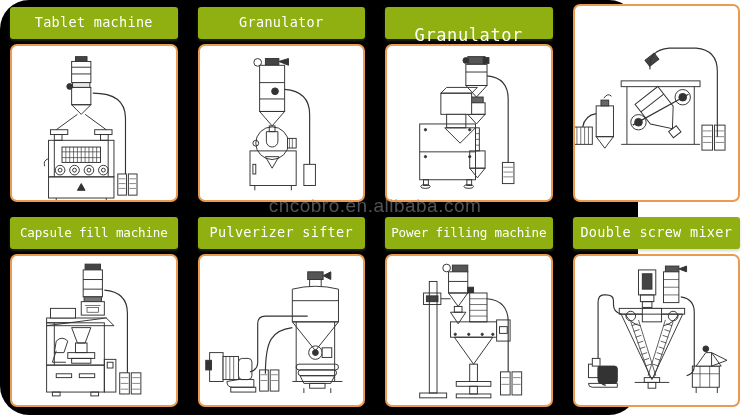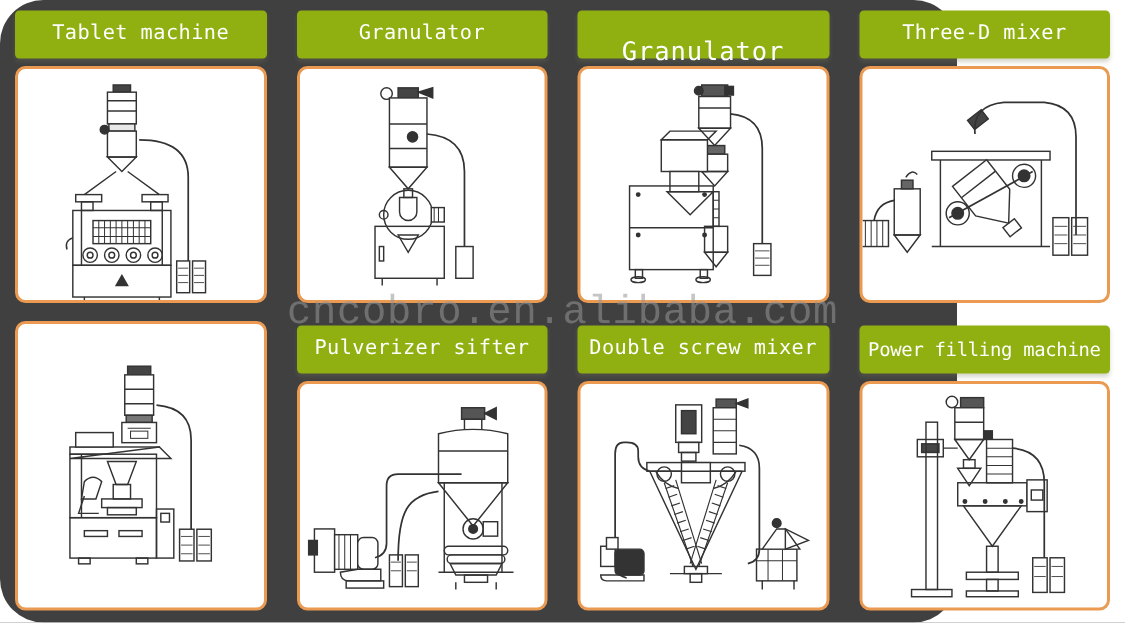--- a/index.html
+++ b/index.html
@@ -11,21 +11,21 @@
     width: 750px;
     height: 415px;
     overflow: hidden;
     font-family: "DejaVu Sans Mono", monospace;
   }
 
   .catalog {
     position: relative;
     width: 638px;
     height: 415px;
-    background: #404040;
+    background: #000000;
     box-sizing: border-box;
     border-radius: 29px;
   }
 
   .grid {
     position: absolute;
     left: 0; top: 0;
     width: 750px;
     height: 415px;
     display: grid;
@@ -81,22 +81,22 @@
   .watermark {
     position: absolute;
     left: 0;
     top: 196px;
     width: 750px;
     text-align: center;
     pointer-events: none;
     z-index: 5;
   }
   .watermark-text {
-    font-family: Liberation Mono, monospace;
-    font-size: 27px;
+    font-family: Liberation Sans, sans-serif;
+    font-size: 19px;
     color: rgba(150,150,150,0.55);
     letter-spacing: 0.5px;
     line-height: 1;
     white-space: nowrap;
     margin-top: 48px;
   }
 </style>
 </head>
 <body>
 
@@ -268,23 +268,20 @@
               <line x1="121" y1="121" x2="131" y2="121"></line>
                 <line x1="121" y1="126" x2="131" y2="126"></line>
               <line x1="121" y1="131" x2="131" y2="131"></line>
             </g>
           </g>
         </svg>
       </div>
     </div>
 
     <div class="cell">
-      <div class="caption">
-        <span class="caption-text">Three-D mixer</span>
-      </div>
       <div class="frame">
         <svg viewBox="0 0 170 150">
           <g fill="none" stroke="#333" stroke-width="1">
 
             <rect x="48" y="52" width="82" height="6"></rect>
             <line x1="54" y1="58" x2="54" y2="118"></line>
             <line x1="124" y1="58" x2="124" y2="118"></line>
             <line x1="48" y1="118" x2="130" y2="118"></line>
 
             <g transform="rotate(-38 89 86)">
@@ -326,20 +323,23 @@
               <line x1="146" y1="104" x2="155" y2="104"></line>
                 <line x1="146" y1="110" x2="155" y2="110"></line>
               <line x1="146" y1="116" x2="155" y2="116"></line>
             </g>
           </g>
         </svg>
       </div>
     </div>
 
     <div class="cell">
+      <div class="caption tight">
+        <span class="caption-text">Capsule fill machine</span>
+      </div>
       <div class="frame">
         <svg viewBox="0 0 170 150">
           <g fill="none" stroke="#333" stroke-width="1">
             <rect x="76" y="6" width="16" height="6" fill="#444"></rect>
             <rect x="74" y="12" width="20" height="28" fill="#fff"></rect>
             <line x1="74" y1="22" x2="94" y2="22"></line>
             <line x1="74" y1="32" x2="94" y2="32"></line>
             <rect x="75" y="40" width="18" height="5" fill="#777"></rect>
             <rect x="72" y="45" width="24" height="14" fill="#fff"></rect>
             <g stroke-width="0.7">
@@ -430,20 +430,81 @@
             <path d="M52 118 q8 -2 8 -10 v-40 q0 -8 8 -8 h44" stroke-width="1.2"></path>
             <path d="M68 120 q0 -26 6 -36 q6 -10 22 -12" stroke-width="1.2"></path>
 
             <rect x="62" y="116" width="9" height="22"></rect>
             <rect x="73" y="116" width="9" height="22"></rect>
             <g stroke-width="0.6">
               <line x1="63" y1="121" x2="70" y2="121"></line>
                 <line x1="63" y1="127" x2="70" y2="127"></line>
               <line x1="74" y1="121" x2="81" y2="121"></line>
                 <line x1="74" y1="127" x2="81" y2="127"></line>
+            </g>
+          </g>
+        </svg>
+      </div>
+    </div>
+
+    <div class="cell">
+      <div class="caption tight">
+        <span class="caption-text">Power filling machine</span>
+      </div>
+      <div class="frame">
+        <svg viewBox="0 0 170 150">
+          <g fill="none" stroke="#333" stroke-width="1">
+
+            <circle cx="62" cy="10" r="4"></circle>
+            <rect x="68" y="7" width="16" height="7" fill="#555"></rect>
+            <rect x="64" y="14" width="20" height="22" fill="#fff"></rect>
+            <line x1="64" y1="24" x2="84" y2="24"></line>
+            <path d="M64 36 L74 50 L84 36 Z"></path>
+            <rect x="84" y="30" width="6" height="6" fill="#333"></rect>
+            <rect x="70" y="50" width="8" height="6"></rect>
+            <path d="M66 56 L74 68 L82 56 Z"></path>
+
+            <rect x="38" y="36" width="18" height="12" fill="#fff"></rect>
+            <rect x="41" y="39" width="12" height="6" fill="#444"></rect>
+            <line x1="56" y1="42" x2="66" y2="42"></line>
+
+            <rect x="44" y="24" width="8" height="116"></rect>
+            <rect x="34" y="140" width="28" height="5"></rect>
+
+            <rect x="86" y="36" width="18" height="30" fill="#fff"></rect>
+            <g stroke-width="0.7">
+              <line x1="86" y1="42" x2="104" y2="42"></line>
+                <line x1="86" y1="48" x2="104" y2="48"></line>
+              <line x1="86" y1="54" x2="104" y2="54"></line>
+                <line x1="86" y1="60" x2="104" y2="60"></line>
+            </g>
+
+            <rect x="66" y="66" width="48" height="16"></rect>
+            <circle cx="71" cy="79" r="1.2" fill="#333"></circle>
+            <circle cx="85" cy="79" r="1.2" fill="#333"></circle>
+            <circle cx="99" cy="79" r="1.2" fill="#333"></circle>
+            <circle cx="110" cy="79" r="1.2" fill="#333"></circle>
+            <rect x="114" y="64" width="14" height="22" fill="#fff"></rect>
+            <rect x="117" y="71" width="8" height="7"></rect>
+
+            <path d="M70 82 L90 110 L110 82 Z"></path>
+            <rect x="86" y="110" width="8" height="18"></rect>
+
+            <rect x="72" y="128" width="36" height="5"></rect>
+            <rect x="86" y="133" width="8" height="8"></rect>
+            <rect x="72" y="141" width="36" height="4"></rect>
+
+            <path d="M104 42 q22 2 22 24 v52" stroke-width="1.2"></path>
+            <rect x="118" y="118" width="10" height="24"></rect>
+            <rect x="130" y="118" width="10" height="24"></rect>
+            <g stroke-width="0.6">
+              <line x1="119" y1="124" x2="127" y2="124"></line>
+                <line x1="119" y1="131" x2="127" y2="131"></line>
+              <line x1="131" y1="124" x2="139" y2="124"></line>
+                <line x1="131" y1="131" x2="139" y2="131"></line>
             </g>
           </g>
         </svg>
       </div>
     </div>
 
     <div class="cell">
       <div class="caption">
         <span class="caption-text">Double screw mixer</span>
       </div>
@@ -516,80 +577,19 @@
             <path d="M126 112 l10 -14 h6 l10 14 Z" fill="#fff"></path>
             <path d="M142 98 l16 8 l-16 6 Z"></path>
             <circle cx="136" cy="94" r="3" fill="#333"></circle>
             <line x1="126" y1="134" x2="126" y2="140"></line>
             <line x1="148" y1="134" x2="148" y2="140"></line>
           </g>
         </svg>
       </div>
     </div>
 
-    <div class="cell">
-      <div class="caption tight">
-        <span class="caption-text">Power filling machine</span>
-      </div>
-      <div class="frame">
-        <svg viewBox="0 0 170 150">
-          <g fill="none" stroke="#333" stroke-width="1">
-
-            <circle cx="62" cy="10" r="4"></circle>
-            <rect x="68" y="7" width="16" height="7" fill="#555"></rect>
-            <rect x="64" y="14" width="20" height="22" fill="#fff"></rect>
-            <line x1="64" y1="24" x2="84" y2="24"></line>
-            <path d="M64 36 L74 50 L84 36 Z"></path>
-            <rect x="84" y="30" width="6" height="6" fill="#333"></rect>
-            <rect x="70" y="50" width="8" height="6"></rect>
-            <path d="M66 56 L74 68 L82 56 Z"></path>
-
-            <rect x="38" y="36" width="18" height="12" fill="#fff"></rect>
-            <rect x="41" y="39" width="12" height="6" fill="#444"></rect>
-            <line x1="56" y1="42" x2="66" y2="42"></line>
-
-            <rect x="44" y="24" width="8" height="116"></rect>
-            <rect x="34" y="140" width="28" height="5"></rect>
-
-            <rect x="86" y="36" width="18" height="30" fill="#fff"></rect>
-            <g stroke-width="0.7">
-              <line x1="86" y1="42" x2="104" y2="42"></line>
-                <line x1="86" y1="48" x2="104" y2="48"></line>
-              <line x1="86" y1="54" x2="104" y2="54"></line>
-                <line x1="86" y1="60" x2="104" y2="60"></line>
-            </g>
-
-            <rect x="66" y="66" width="48" height="16"></rect>
-            <circle cx="71" cy="79" r="1.2" fill="#333"></circle>
-            <circle cx="85" cy="79" r="1.2" fill="#333"></circle>
-            <circle cx="99" cy="79" r="1.2" fill="#333"></circle>
-            <circle cx="110" cy="79" r="1.2" fill="#333"></circle>
-            <rect x="114" y="64" width="14" height="22" fill="#fff"></rect>
-            <rect x="117" y="71" width="8" height="7"></rect>
-
-            <path d="M70 82 L90 110 L110 82 Z"></path>
-            <rect x="86" y="110" width="8" height="18"></rect>
-
-            <rect x="72" y="128" width="36" height="5"></rect>
-            <rect x="86" y="133" width="8" height="8"></rect>
-            <rect x="72" y="141" width="36" height="4"></rect>
-
-            <path d="M104 42 q22 2 22 24 v52" stroke-width="1.2"></path>
-            <rect x="118" y="118" width="10" height="24"></rect>
-            <rect x="130" y="118" width="10" height="24"></rect>
-            <g stroke-width="0.6">
-              <line x1="119" y1="124" x2="127" y2="124"></line>
-                <line x1="119" y1="131" x2="127" y2="131"></line>
-              <line x1="131" y1="124" x2="139" y2="124"></line>
-                <line x1="131" y1="131" x2="139" y2="131"></line>
-            </g>
-          </g>
-        </svg>
-      </div>
-    </div>
-
   </div>
 
   <div class="watermark">
     <span class="watermark-text">cncobro.en.alibaba.com</span>
   </div>
 
 </div>
 
 </body></html>

